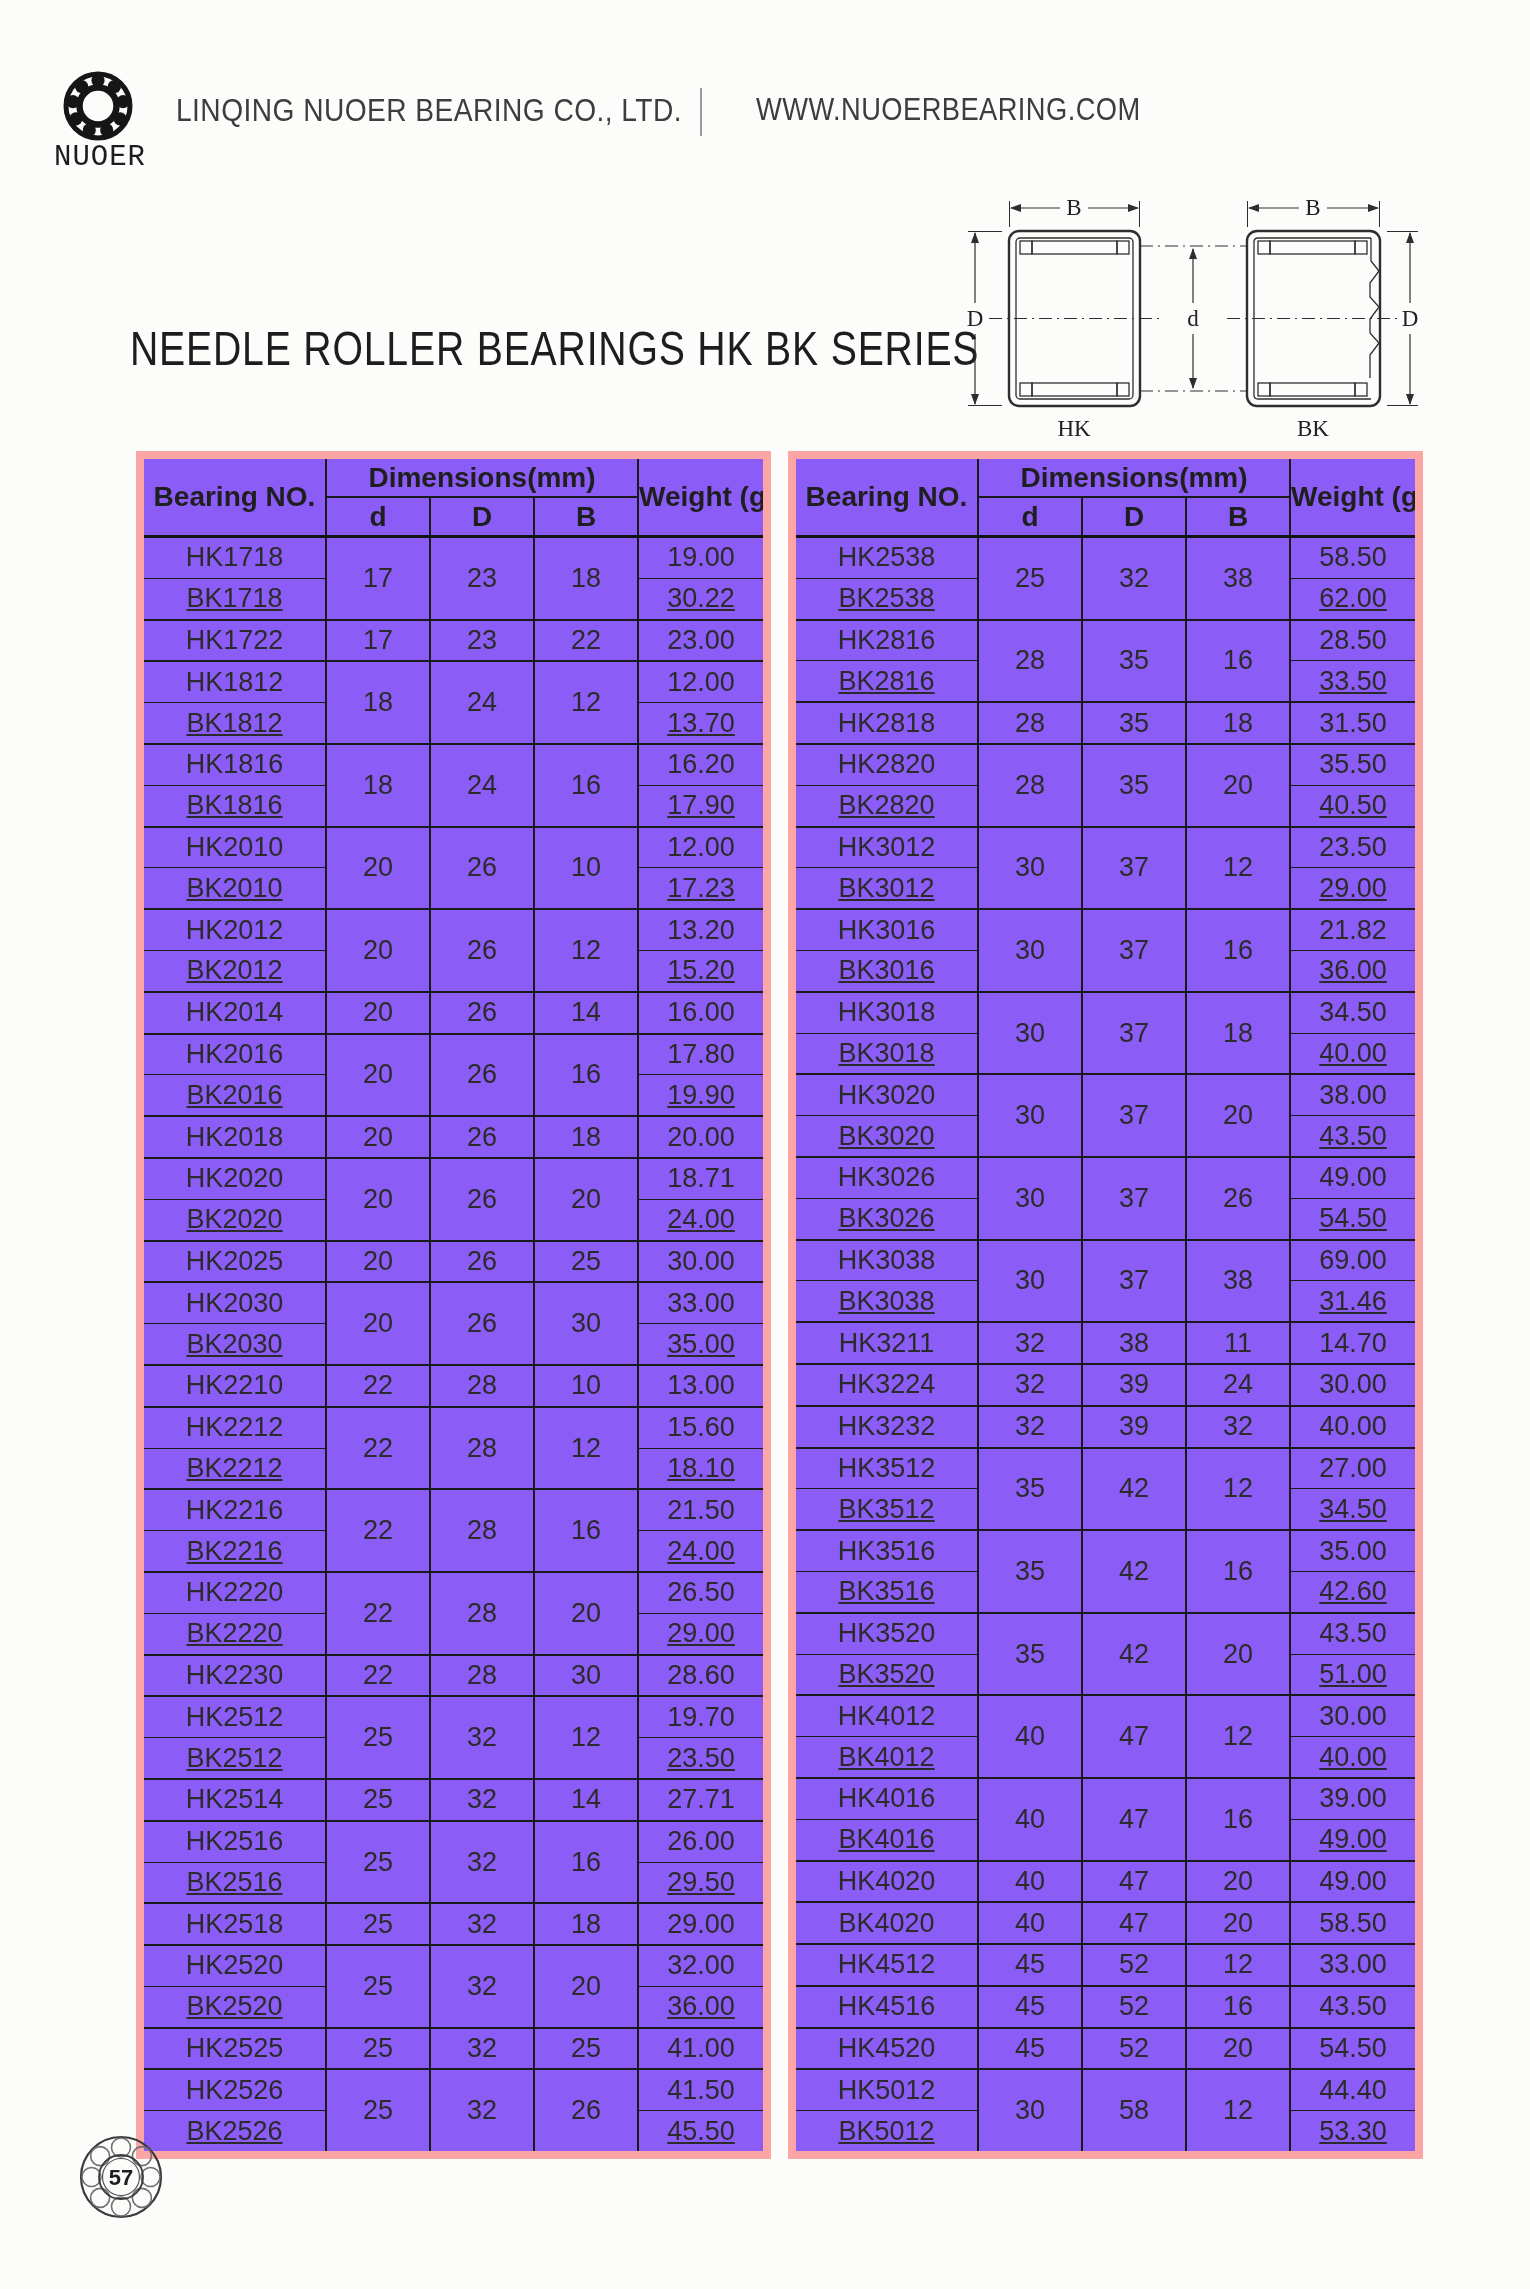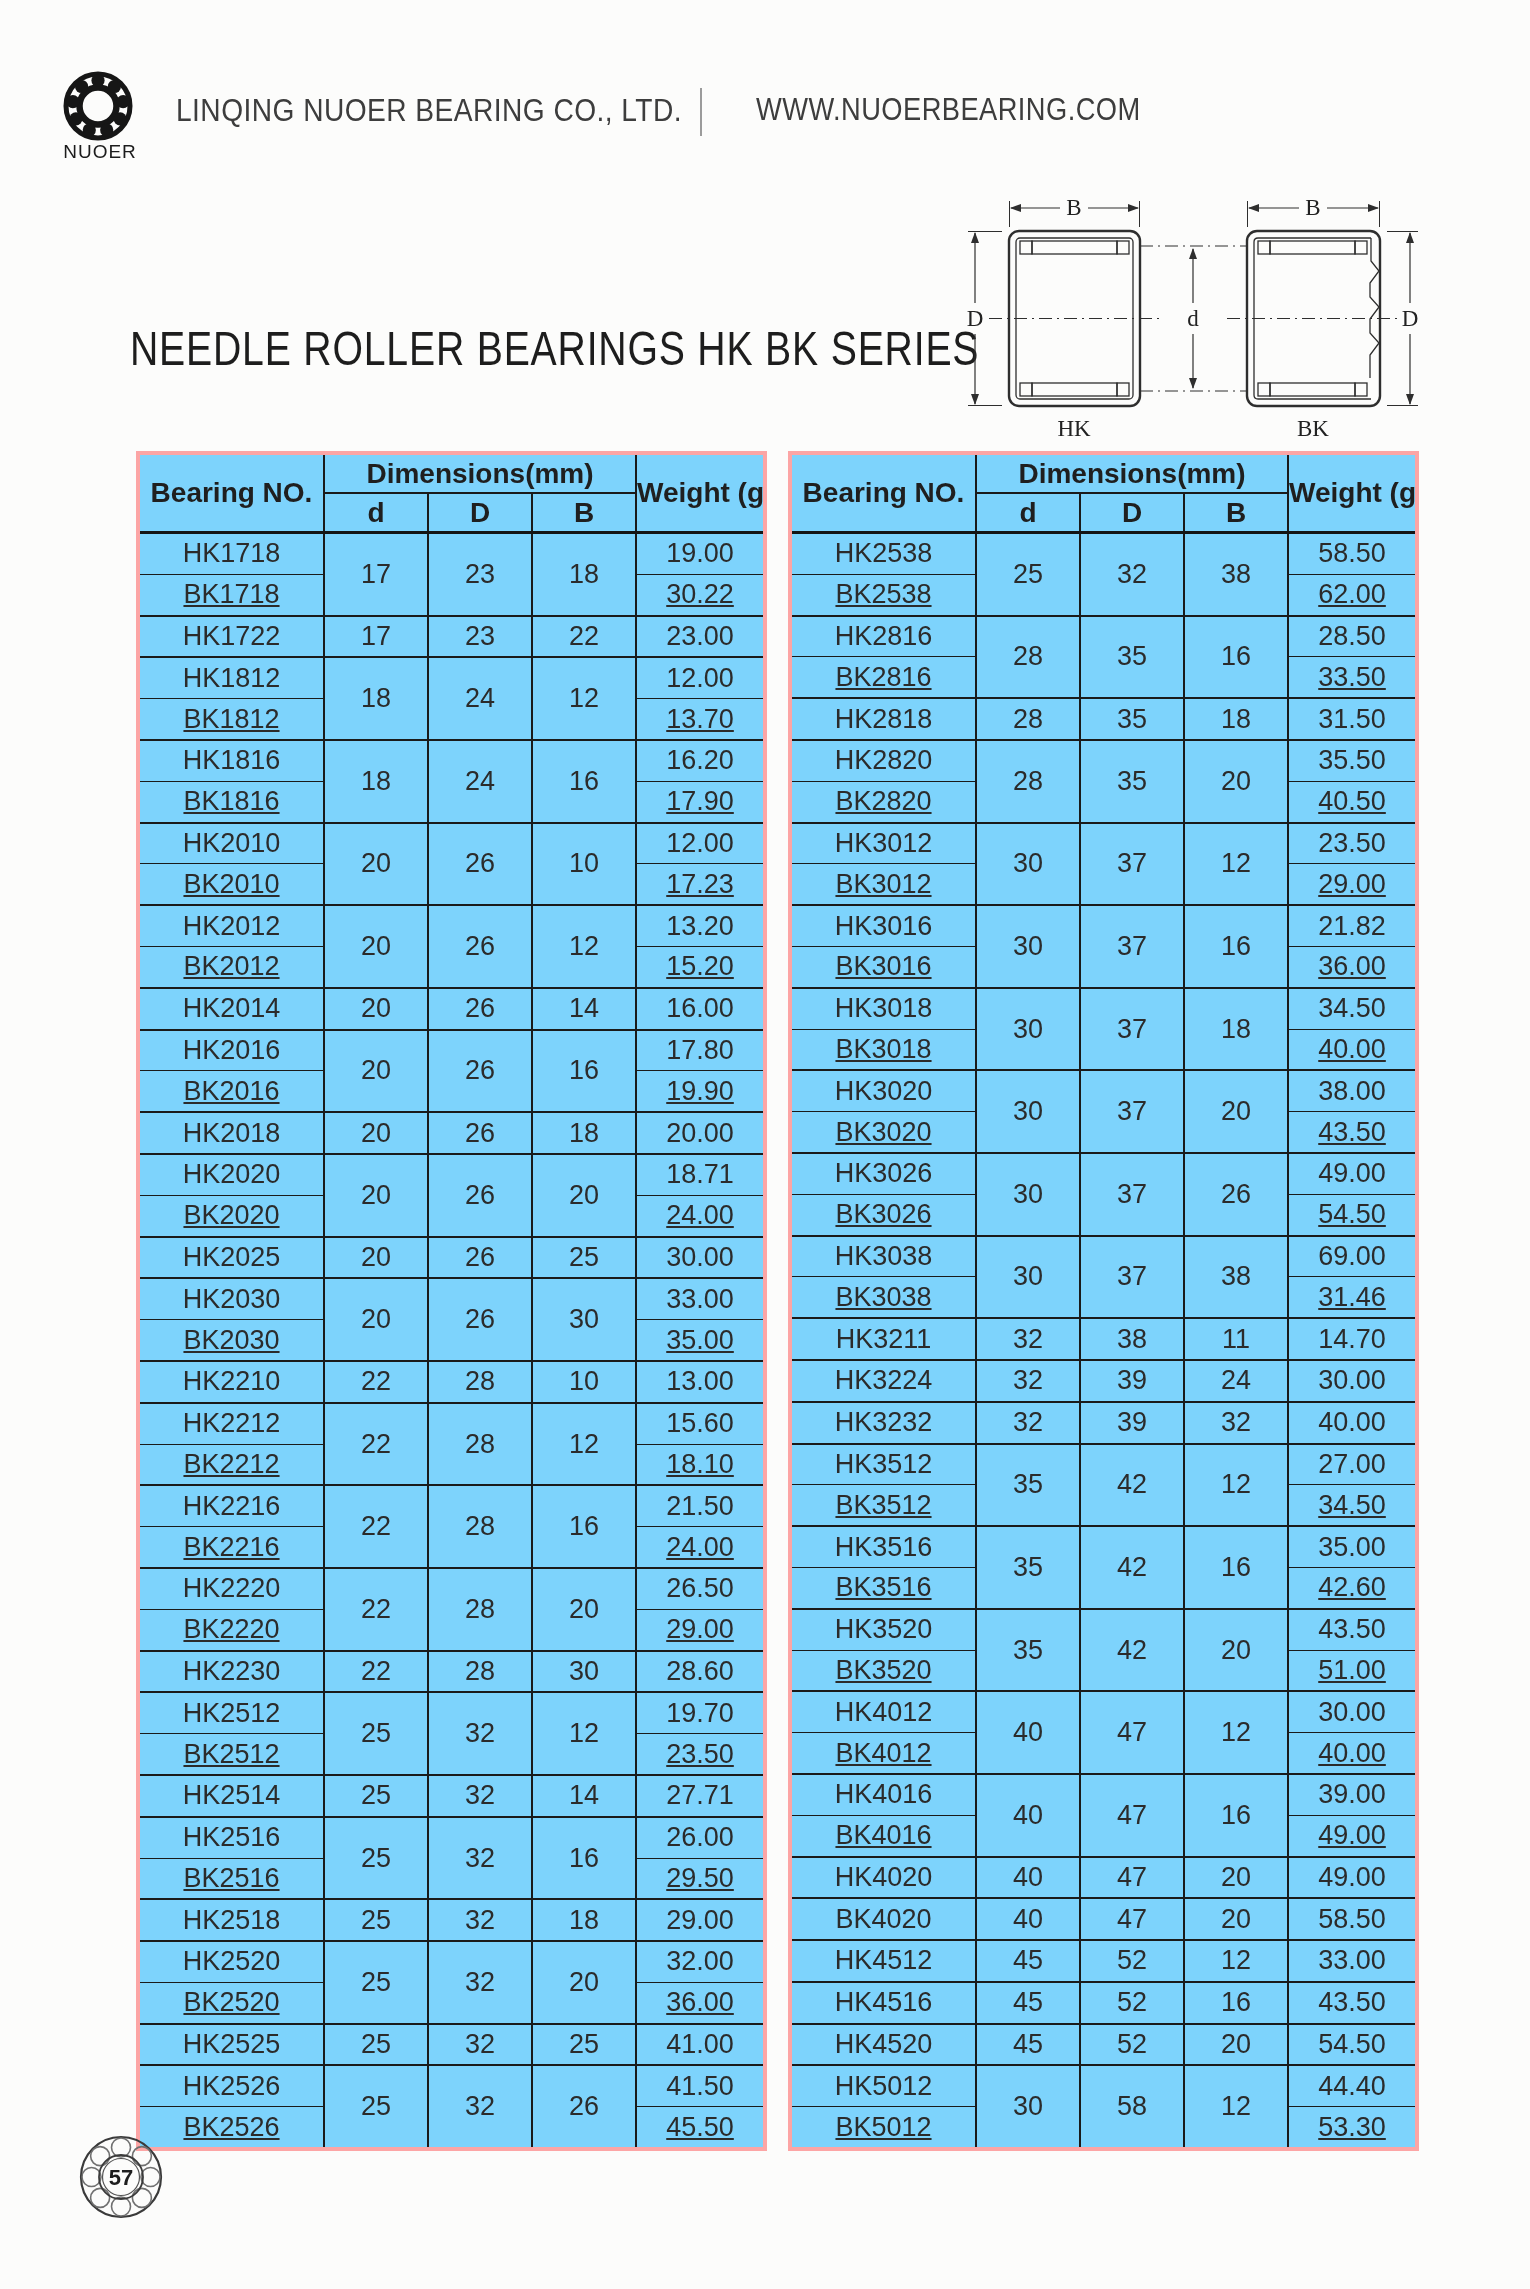--- a/index.html
+++ b/index.html
@@ -3,39 +3,39 @@
 <meta charset="utf-8">
 <style>
   html,body{margin:0;padding:0;}
   body{width:1530px;height:2289px;position:relative;background:#fcfcfb;
        font-family:"Liberation Sans",sans-serif;color:#262626;}
   .abs{position:absolute;}
 
   
   .logo-svg{left:62px;top:70px;}
   .logo-word{left:40px;top:141px;width:120px;text-align:center;
-             font-family:Liberation Sans, sans-serif;font-size:19px;letter-spacing:1px;color:#1c1c1c;}
+             font-family:Liberation Mono, monospace;font-size:29px;letter-spacing:1px;color:#1c1c1c;}
   .company{left:176px;top:92px;font-size:32px;color:#3d3d3d;letter-spacing:.5px;
            transform:scaleX(.88);transform-origin:left top;white-space:nowrap;}
   .hdr-divider{left:700px;top:88px;width:2px;height:48px;background:#9b9b9b;}
   .website{left:756px;top:92px;font-size:31px;color:#3d3d3d;letter-spacing:.5px;
            transform:scaleX(.88);transform-origin:left top;white-space:nowrap;}
 
   
   .title{left:130px;top:320px;font-size:49px;font-weight:400;color:#1d1d1d;
          transform:scaleX(.8);transform-origin:left top;white-space:nowrap;letter-spacing:1px;}
 
   
   .diagrams{left:940px;top:193px;}
   .diagrams .ln{stroke:#2e2e2e;fill:none;}
   .diagrams text{font-family:"Liberation Serif",serif;font-size:23px;fill:#222;}
 
   
   .btable{position:absolute;top:451px;border-collapse:collapse;table-layout:fixed;
-          width:627px;background:#7dd3fc;border:4px solid #fca5a5;}
+          width:627px;background:#8b5cf6;border:8px solid #fca5a5;}
   .btable.left{left:136px;} .btable.right{left:788px;}
   .btable th,.btable td{border-left:2px solid #1a1a1a;padding:0;text-align:center;
                         vertical-align:middle;overflow:hidden;white-space:nowrap;}
   .btable th{height:37px;font-size:28px;font-weight:700;color:#1f1f1f;}
   .btable td{height:39.8px;font-size:27px;color:#2b2b2b;}
   .btable thead{border-bottom:3px solid #141414;}
   .btable thead tr.h2 th{border-top:2px solid #1a1a1a;}
   .btable tbody tr.g td{border-top:2px solid #1a1a1a;}
   .btable tbody tr.p td{border-top:1px solid #1a1a1a;text-decoration:underline;}
 

